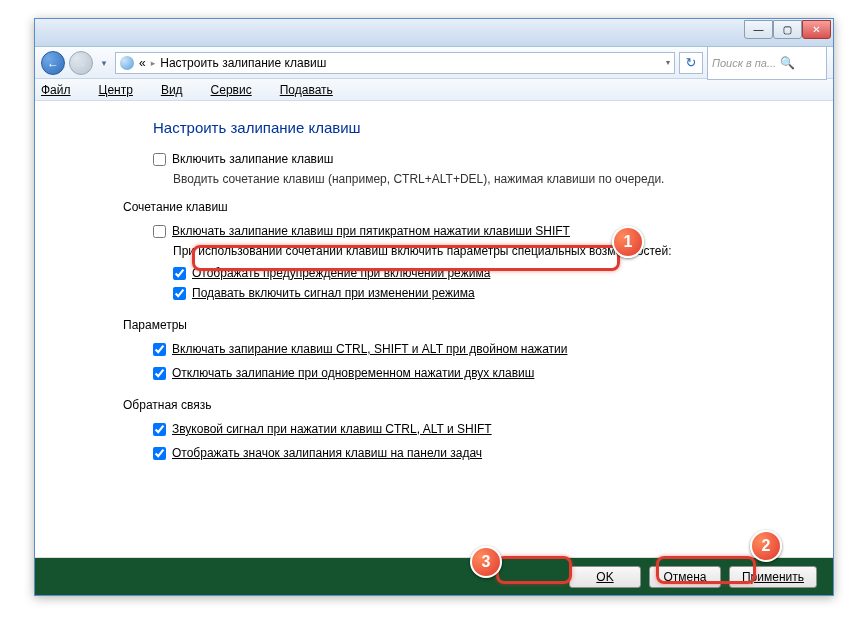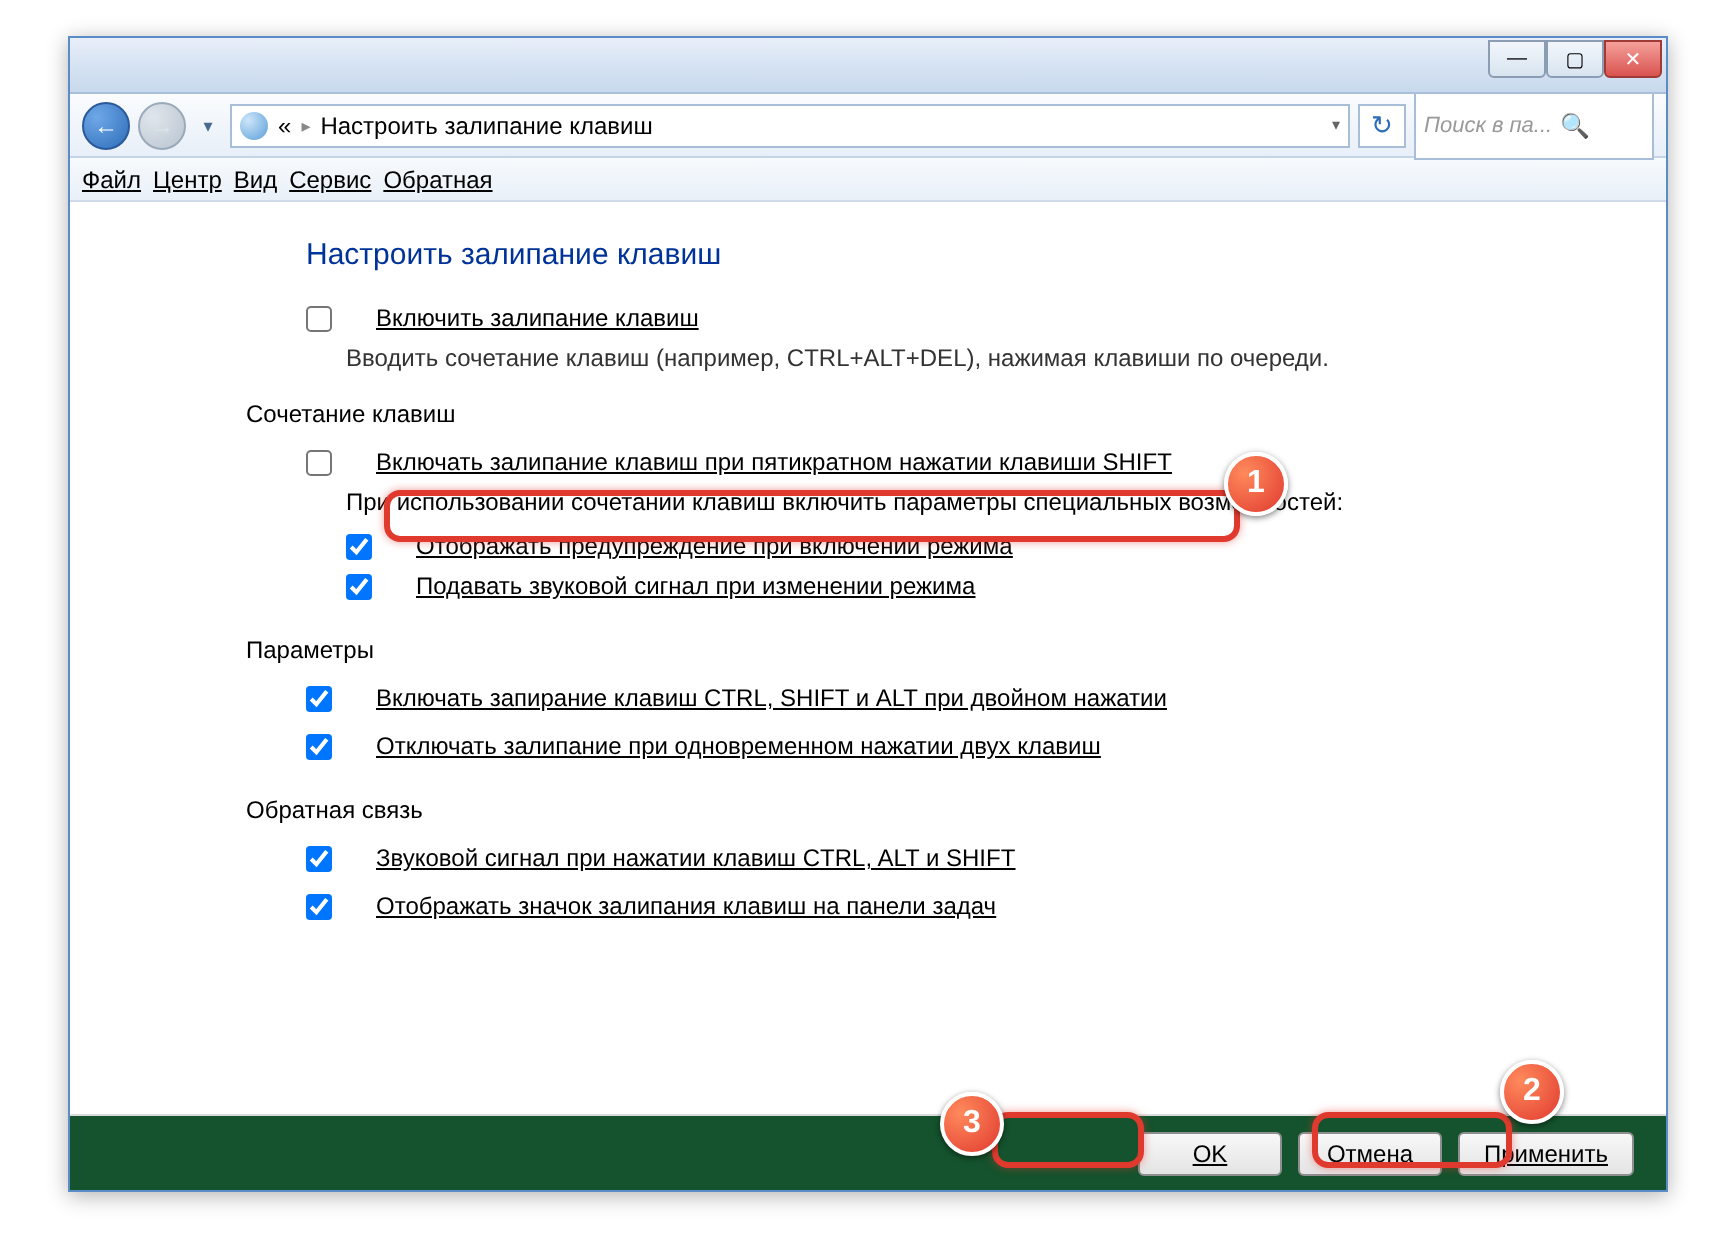--- a/index.html
+++ b/index.html
@@ -110,40 +110,39 @@
   gap: 4px;
 }
 .searchbox .sicon { color: #5a8cc7; font-style: normal; font-size: 12px; }
 .menubar {
   height: 22px;
   background: linear-gradient(to bottom, #f7fafd, #e9f0f8);
   border-bottom: 1px solid #d0dceb;
   display: flex;
   align-items: center;
   padding: 0 6px;
-  gap: 6px;
+  gap: 28px;
   font-size: 12px;
 }
 .menubar span { cursor: default; }
 .menubar u { text-decoration: underline; }
 .content {
   padding: 18px 24px 0 118px;
   height: 458px;
   overflow: hidden;
 }
 .page-title {
   color: #003399;
   font-size: 15px;
   margin-bottom: 16px;
 }
 .chkrow {
   display: flex; align-items: center;
-  gap: 22px;
+  gap: 6px;
   margin-bottom: 6px;
-  text-decoration: underline;
 }
 .chkrow input[type=checkbox] {
   width: 13px; height: 13px;
 }
 .desc {
   margin-left: 20px;
   margin-bottom: 14px;
   color: #333;
 }
 .grouplabel {
@@ -227,21 +226,21 @@
       <span>Поиск в па...</span>
       <span class="sicon">🔍</span>
     </div>
   </div>
 
   <div class="menubar">
     <span><u>Файл</u></span>
     <span><u>Центр</u></span>
     <span><u>Вид</u></span>
     <span><u>Сервис</u></span>
-    <span><u>Обратная</u></span>
+    <span><u>Подавать</u></span>
   </div>
 
   <div class="content">
     <div class="page-title">Настроить залипание клавиш</div>
 
     <div class="chkrow">
       <input type="checkbox" style="">
       <span>Включить залипание клавиш</span>
     </div>
     <div class="desc">Вводить сочетание клавиш (например, CTRL+ALT+DEL), нажимая клавиши по очереди.</div>
@@ -251,21 +250,21 @@
       <input type="checkbox" style="">
       <span><u>Включать залипание клавиш при пятикратном нажатии клавиши SHIFT</u></span>
     </div>
     <div class="subdesc">При использовании сочетаний клавиш включить параметры специальных возможностей:</div>
     <div class="chkrow indent">
       <input type="checkbox" checked="" style="">
       <span><u>Отображать предупреждение при включении режима</u></span>
     </div>
     <div class="chkrow indent" style="margin-bottom:18px;">
       <input type="checkbox" checked="" style="">
-      <span><u>Подавать звуковой сигнал при изменении режима</u></span>
+      <span><u>Подавать включить сигнал при изменении режима</u></span>
     </div>
 
     <div class="grouplabel">Параметры</div>
     <div class="chkrow">
       <input type="checkbox" checked="" style="">
       <span><u>Включать запирание клавиш CTRL, SHIFT и ALT при двойном нажатии</u></span>
     </div>
     <div class="chkrow" style="margin-top:10px;margin-bottom:18px;">
       <input type="checkbox" checked="" style="">
       <span><u>Отключать залипание при одновременном нажатии двух клавиш</u></span>

